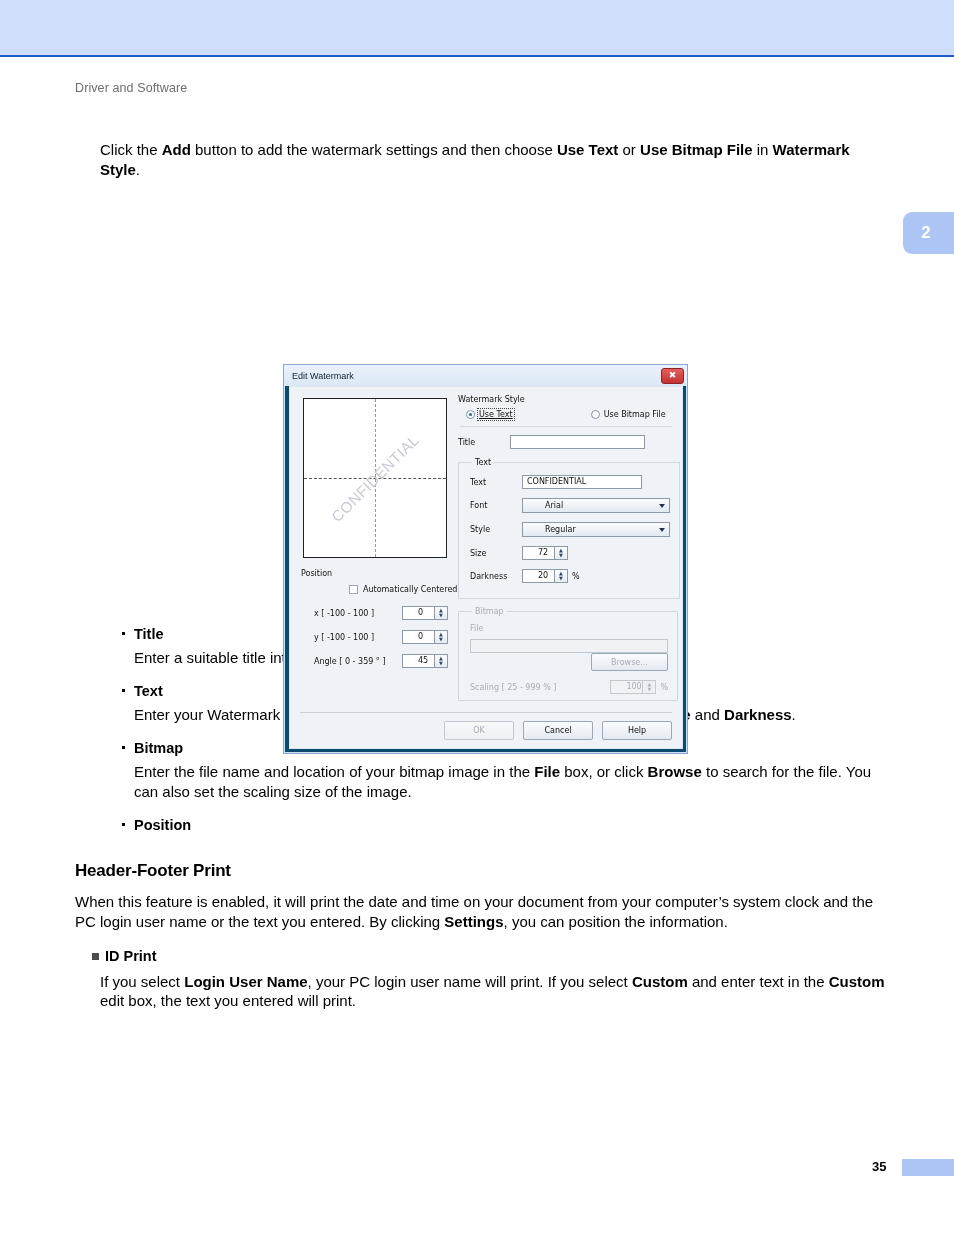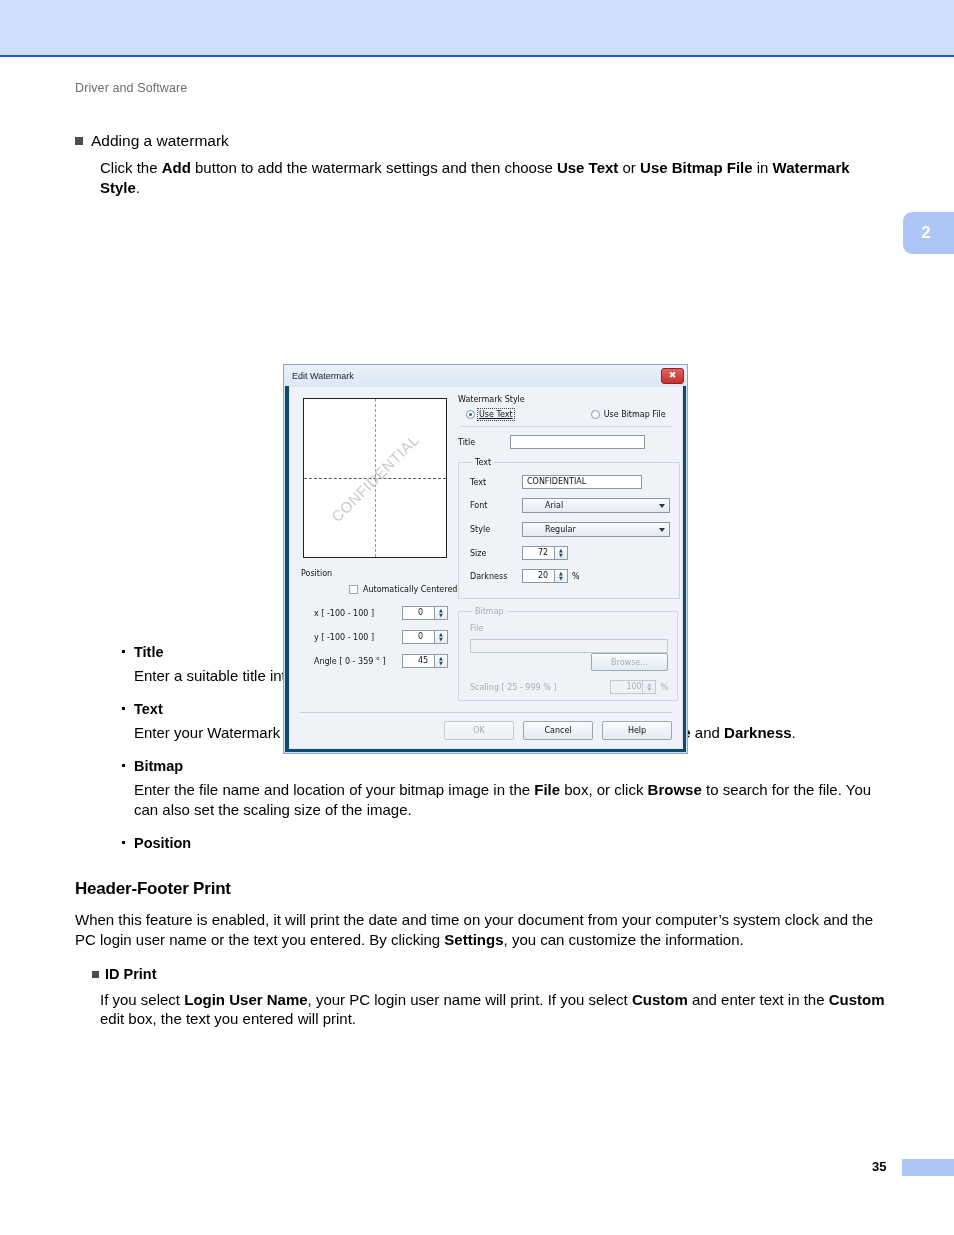--- a/index.html
+++ b/index.html
@@ -345,24 +345,20 @@
 <div class="page-header-band"></div>
 <div class="running-head">Driver and Software</div>
 <div class="chapter-tab">
   <span>2</span>
 </div>
 <div class="footer-page-num">35</div>
 <div class="footer-bar"></div>
 
 <div class="content">
 
-  <div class="sq-head">
-    <span class="sq-bullet"></span>
-    <span>Adding a watermark</span>
-  </div>
 
   <p class="para tight"><span>Click the </span><b>Add</b><span> button to add the watermark settings and then choose </span><b>Use Text</b><span> or </span><b>Use Bitmap File</b><span> in </span><b>Watermark Style</b><span>.</span></p>
 
   <div class="dialog">
     <div class="dlg-titlebar">
       <span class="dlg-title">Edit Watermark</span>
       <span class="close-btn">✖</span>
     </div>
 
     <div class="dlg-body">
@@ -496,21 +492,21 @@
     <span>Bitmap</span>
   </div>
   <p class="dot-para"><span>Enter the file name and location of your bitmap image in the </span><b>File</b><span> box, or click </span><b>Browse</b><span> to search for the file. You can also set the scaling size of the image.</span></p>
 
   <div class="dot-item">
     <span class="dot-bullet"></span>
     <span>Position</span>
   </div>
 
   <h2 class="section-title">Header-Footer Print</h2>
-  <p class="sect-para"><span>When this feature is enabled, it will print the date and time on your document from your computer’s system clock and the PC login user name or the text you entered. By clicking </span><b>Settings</b><span>, you can customize the information.</span></p>
+  <p class="sect-para"><span>When this feature is enabled, it will print the date and time on your document from your computer’s system clock and the PC login user name or the text you entered. By clicking </span><b>Settings</b><span>, you can position the information.</span></p>
 
   <div class="sq-head sub">
     <span class="sq-bullet"></span>
     <span>ID Print</span>
   </div>
   <p class="para" style="margin-left:100px;margin-top:8px"><span>If you select </span><b>Login User Name</b><span>, your PC login user name will print. If you select </span><b>Custom</b><span> and enter text in the </span><b>Custom</b><span> edit box, the text you entered will print.</span></p>
 
 </div>
 
 </body></html>

